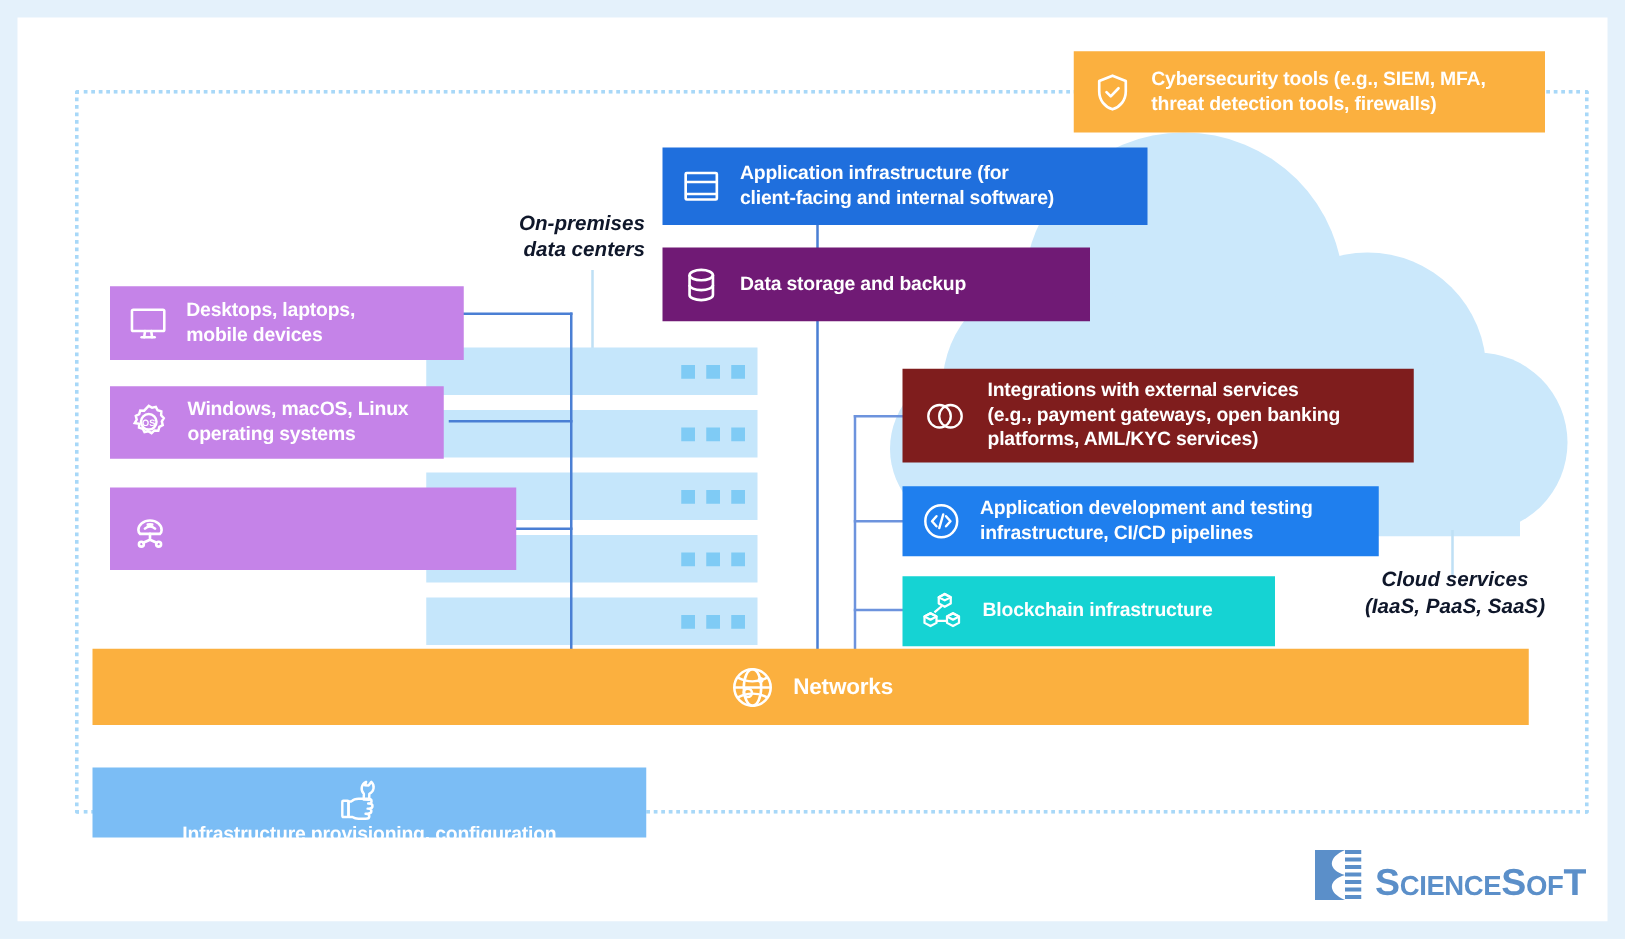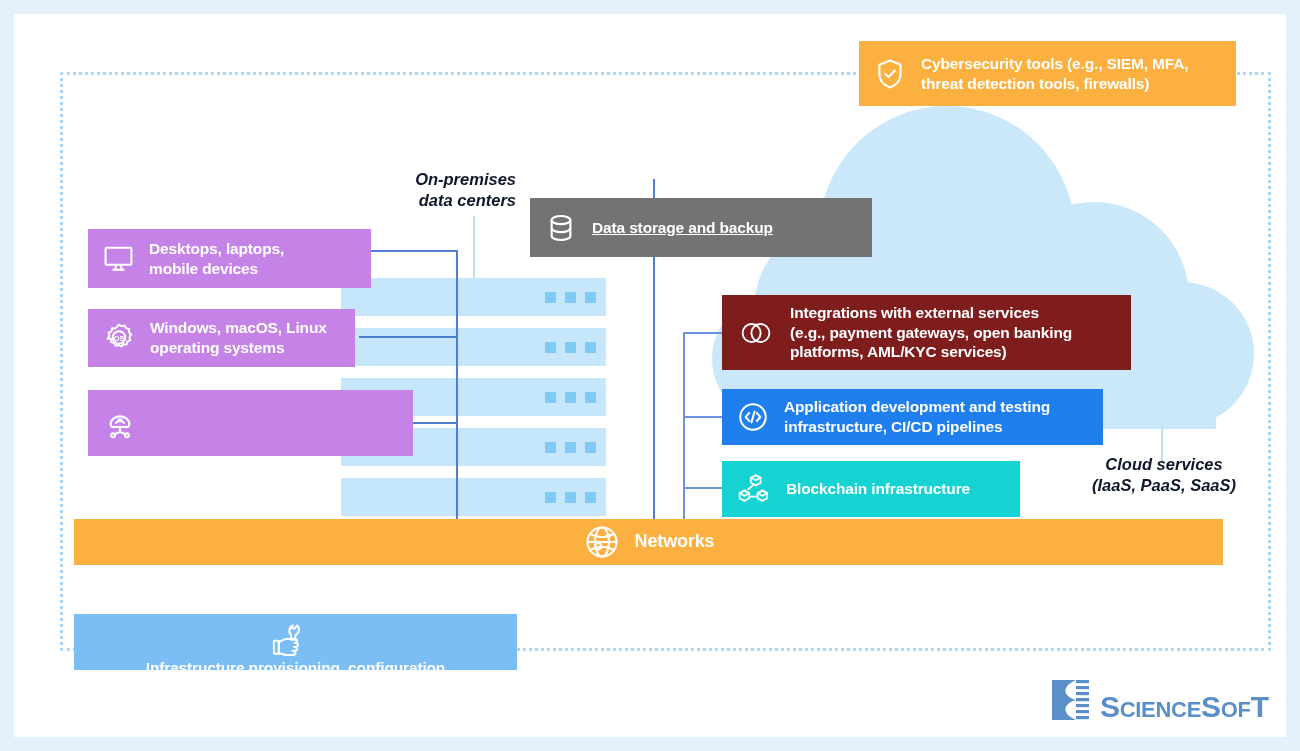--- a/index.html
+++ b/index.html
@@ -126,22 +126,33 @@
     <span class="ic">
       <svg width="34" height="34" viewBox="0 0 24 24" fill="none" stroke="#fff" stroke-width="1.5" stroke-linecap="round" stroke-linejoin="round">
         <path d="M12 2.5 4.5 5.5v6c0 5 3.2 8.6 7.5 10 4.3-1.4 7.5-5 7.5-10v-6z"></path>
         <path d="M8.6 11.8l2.4 2.4 4.4-4.6"></path>
       </svg>
     </span>
     <span class="tx">Cybersecurity tools (e.g., SIEM, MFA,
 threat detection tools, firewalls)</span>
   </div>
 
-
-  <div class="card" style="left:516px; top:184px; width:342px; height:59px; background:#737373;text-decoration:underline;">
+  <div class="card" style="left:516px; top:104px; width:388px; height:62px; background:#1f6fdd;">
+    <span class="ic">
+      <svg width="34" height="34" viewBox="0 0 24 24" fill="none" stroke="#fff" stroke-width="1.5">
+        <rect x="3.2" y="4.5" width="17.6" height="15" rx="0.6"></rect>
+        <line x1="3.2" y1="9.6" x2="20.8" y2="9.6"></line>
+        <line x1="3.2" y1="16.4" x2="20.8" y2="16.4"></line>
+      </svg>
+    </span>
+    <span class="tx">Application infrastructure (for
+client-facing and internal software)</span>
+  </div>
+
+  <div class="card" style="left:516px; top:184px; width:342px; height:59px; background:#701a75;">
     <span class="ic">
       <svg width="34" height="34" viewBox="0 0 24 24" fill="none" stroke="#fff" stroke-width="1.5">
         <ellipse cx="12" cy="6.4" rx="6.6" ry="2.9"></ellipse>
         <path d="M5.4 6.4v11.2c0 1.6 3 2.9 6.6 2.9s6.6-1.3 6.6-2.9V6.4"></path>
         <path d="M5.4 12c0 1.6 3 2.9 6.6 2.9s6.6-1.3 6.6-2.9"></path>
       </svg>
     </span>
     <span class="tx">Data storage and backup</span>
   </div>
 
@@ -212,21 +223,21 @@
         <path d="M5.6 13.1 8.8 14.8v3.4L5.6 19.9 2.4 18.2v-3.4z"></path>
         <path d="M5.6 13.1 8.8 14.8 5.6 16.5 2.4 14.8z"></path>
         <path d="M17.6 13.1 20.8 14.8v3.4l-3.2 1.7-3.2-1.7v-3.4z"></path>
         <path d="M17.6 13.1 20.8 14.8l-3.2 1.7-3.2-1.7z"></path>
         <path d="M11.7 9.2 7.7 12.6M8.9 17.1h5.5"></path>
       </svg>
     </span>
     <span class="tx">Blockchain infrastructure</span>
   </div>
 
-  <div class="card" style="left:60px; top:505px; width:1149px; height:46px; background:#fbb03f; justify-content:center;">
+  <div class="card" style="left:60px; top:505px; width:1149px; height:61px; background:#fbb03f; justify-content:center;">
     <span class="ic">
       <svg width="38" height="38" viewBox="0 0 24 24" fill="none" stroke="#fff" stroke-width="1.3">
         <circle cx="12" cy="12" r="9.2"></circle>
         <ellipse cx="12" cy="12" rx="4.4" ry="9.2"></ellipse>
         <line x1="2.8" y1="12" x2="21.2" y2="12"></line>
         <path d="M4.4 6.9a16 16 0 0 0 15.2 0M4.4 17.1a16 16 0 0 1 15.2 0"></path>
         <circle cx="16.1" cy="8.2" r="1.5" fill="#fff" stroke="none"></circle>
         <circle cx="9.6" cy="14.7" r="2.1"></circle>
       </svg>
     </span>

